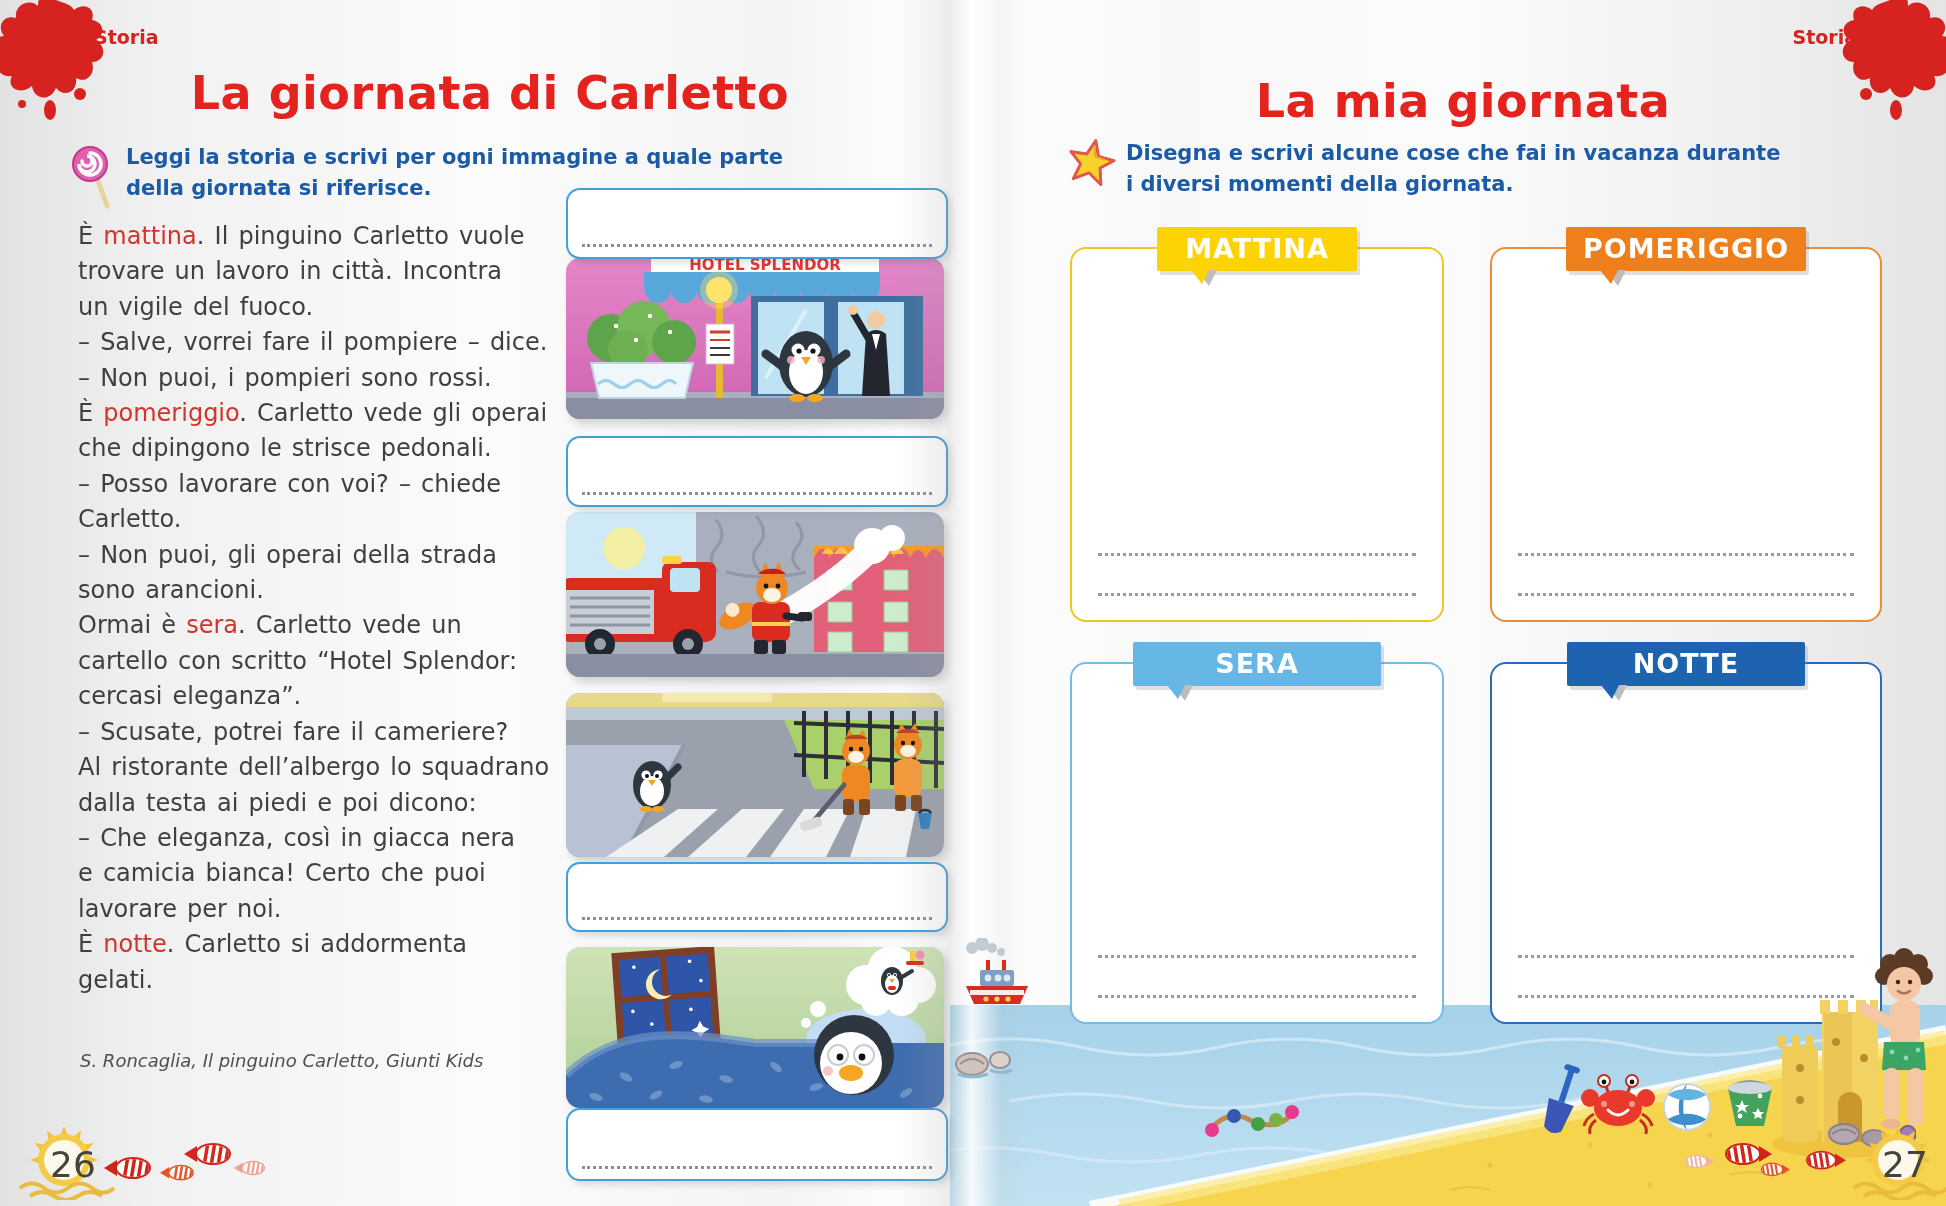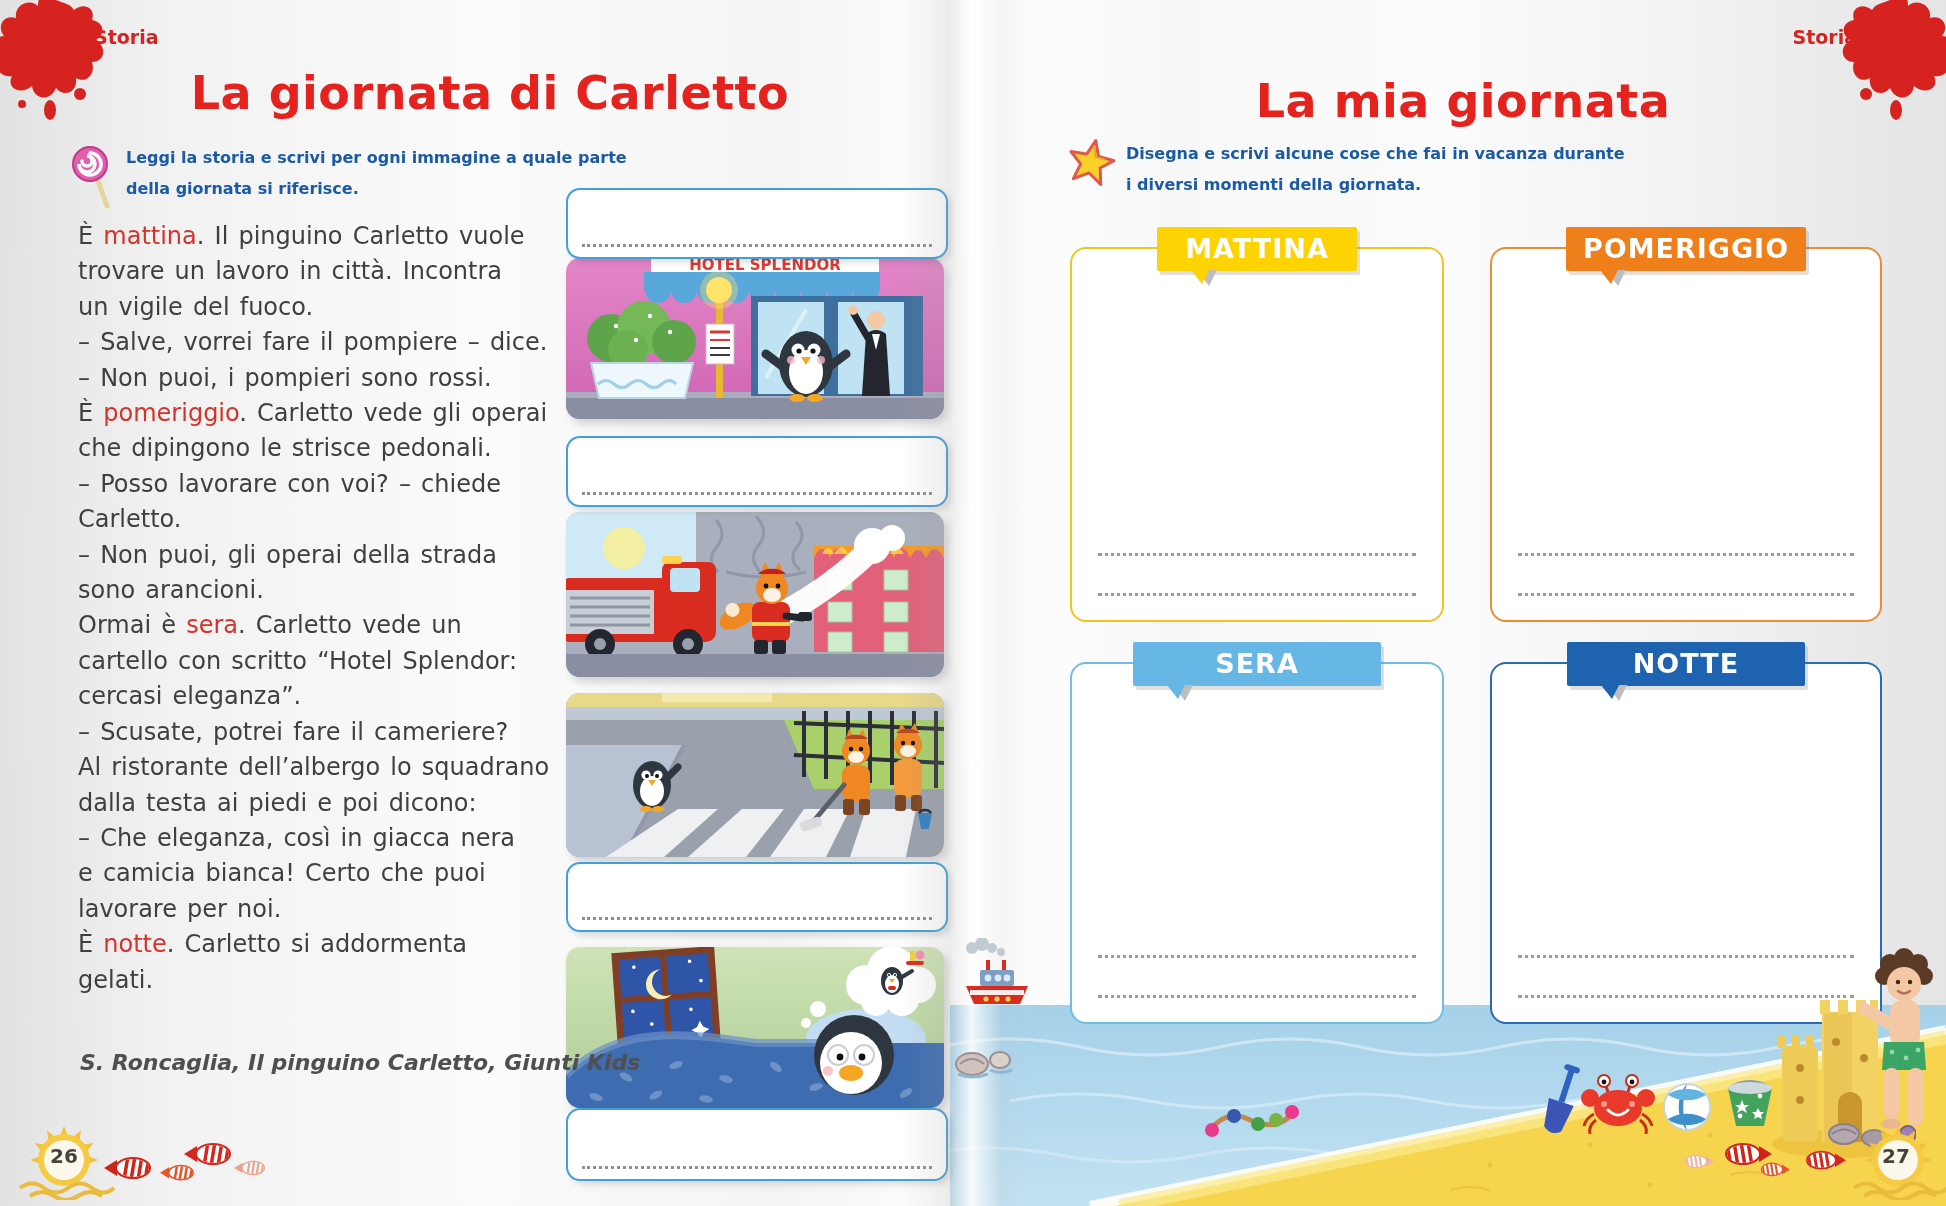--- a/index.html
+++ b/index.html
@@ -7,25 +7,25 @@
     position:relative;width:1946px;height:1206px;overflow:hidden;
     font-family:"DejaVu Sans","Liberation Sans",sans-serif;
     background:linear-gradient(90deg,#e2e2e2 0%,#f1f1f1 8%,#fbfbfb 25%,#f4f4f4 40%,#ffffff 49%,#f8f8f8 60%,#fbfbfb 75%,#efefef 90%,#e4e4e4 100%);
   }
   .abs{position:absolute;}
   .gutter{left:900px;top:0;width:130px;height:1206px;z-index:4;pointer-events:none;
     background:linear-gradient(90deg,rgba(170,170,170,0) 0%,rgba(160,160,160,.20) 38%,rgba(255,255,255,.85) 55%,rgba(190,190,190,.14) 78%,rgba(225,225,225,0) 100%);}
   
   .corner-label{font-size:19px;font-weight:bold;color:#d6231f;z-index:3;}
   .page-title{font-size:46px;font-weight:bold;color:#e4221e;text-align:center;letter-spacing:.5px;z-index:3;}
-  .instr{font-size:16px;font-weight:bold;color:#1b5aa5;line-height:31px;z-index:3;}
+  .instr{font-size:21px;font-weight:bold;color:#1b5aa5;line-height:31px;z-index:3;}
   .story{width:492px;font-size:24px;line-height:35.4px;color:#3f3f3f;word-spacing:2.5px;z-index:2;}
   .story-line{white-space:nowrap;}
   .red-word{color:#d2342b;}
-  .attribution{font-size:22px;font-style:italic;color:#4f4f4f;z-index:2;font-weight:bold;}
+  .attribution{font-size:18px;font-style:italic;color:#4f4f4f;z-index:2;}
   
   .abox{left:566px;width:378px;background:#ffffff;border:2.5px solid #41a0d9;border-radius:14px;
         box-shadow:4px 4px 6px rgba(0,0,0,.12);z-index:2;}
   .abox .dotline{position:absolute;left:14px;right:14px;bottom:10px;border-bottom:3px dotted #8f8f8f;}
   .illus{left:566px;width:378px;border-radius:14px;overflow:hidden;box-shadow:4px 5px 8px rgba(0,0,0,.16);z-index:1;}
   .illus svg{display:block;}
   
   .panel{background:#ffffff;border:2px solid #ccc;border-radius:16px;z-index:5;}
   .ribbon{position:absolute;top:-22px;left:50%;transform:translateX(-50%);height:44px;line-height:44px;
     text-align:center;color:#ffffff;font-weight:bold;font-size:27px;letter-spacing:1px;
@@ -33,21 +33,21 @@
   .ribbon::before{content:"";position:absolute;left:40px;bottom:-15px;border-left:12px solid transparent;
     border-right:8px solid transparent;border-top:16px solid #bdbdbd;}
   .ribbon::after{content:"";position:absolute;left:34px;bottom:-13px;border-left:11px solid transparent;
     border-right:7px solid transparent;border-top:14px solid var(--rc,#999);}
   .panel .dotline{position:absolute;left:26px;right:26px;border-bottom:3px dotted #9b9b9b;}
   .panel .dl1{bottom:64px;} .panel .dl2{bottom:24px;}
   
   .sea{left:950px;top:1005px;width:996px;height:201px;z-index:1;
        background:linear-gradient(180deg,#a5d1e9 0%,#b6dbef 60%,#c2e2f2 100%);}
   .beach-item{z-index:6;} .over-beach{z-index:7;}
-  .page-num{position:absolute;font-size:20px;font-weight:bold;color:#45443c;z-index:8;}
+  .page-num{position:absolute;font-size:36px;font-weight:normal;color:#45443c;z-index:8;}
 </style>
 </head>
 <body>
 
 <div class="spread">
 
   <div class="abs gutter"></div>
 
   <section>
 

